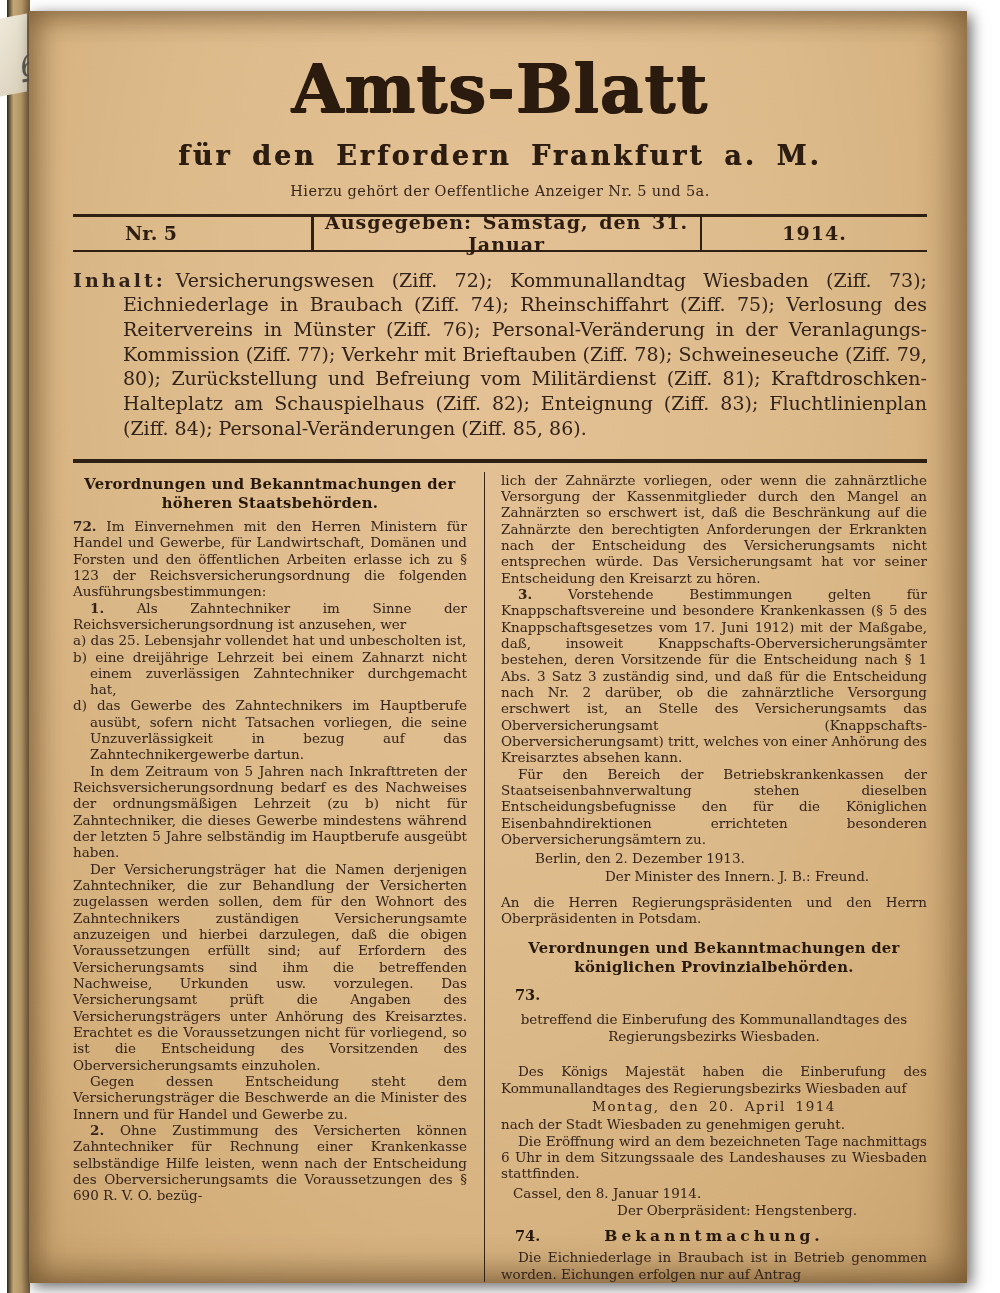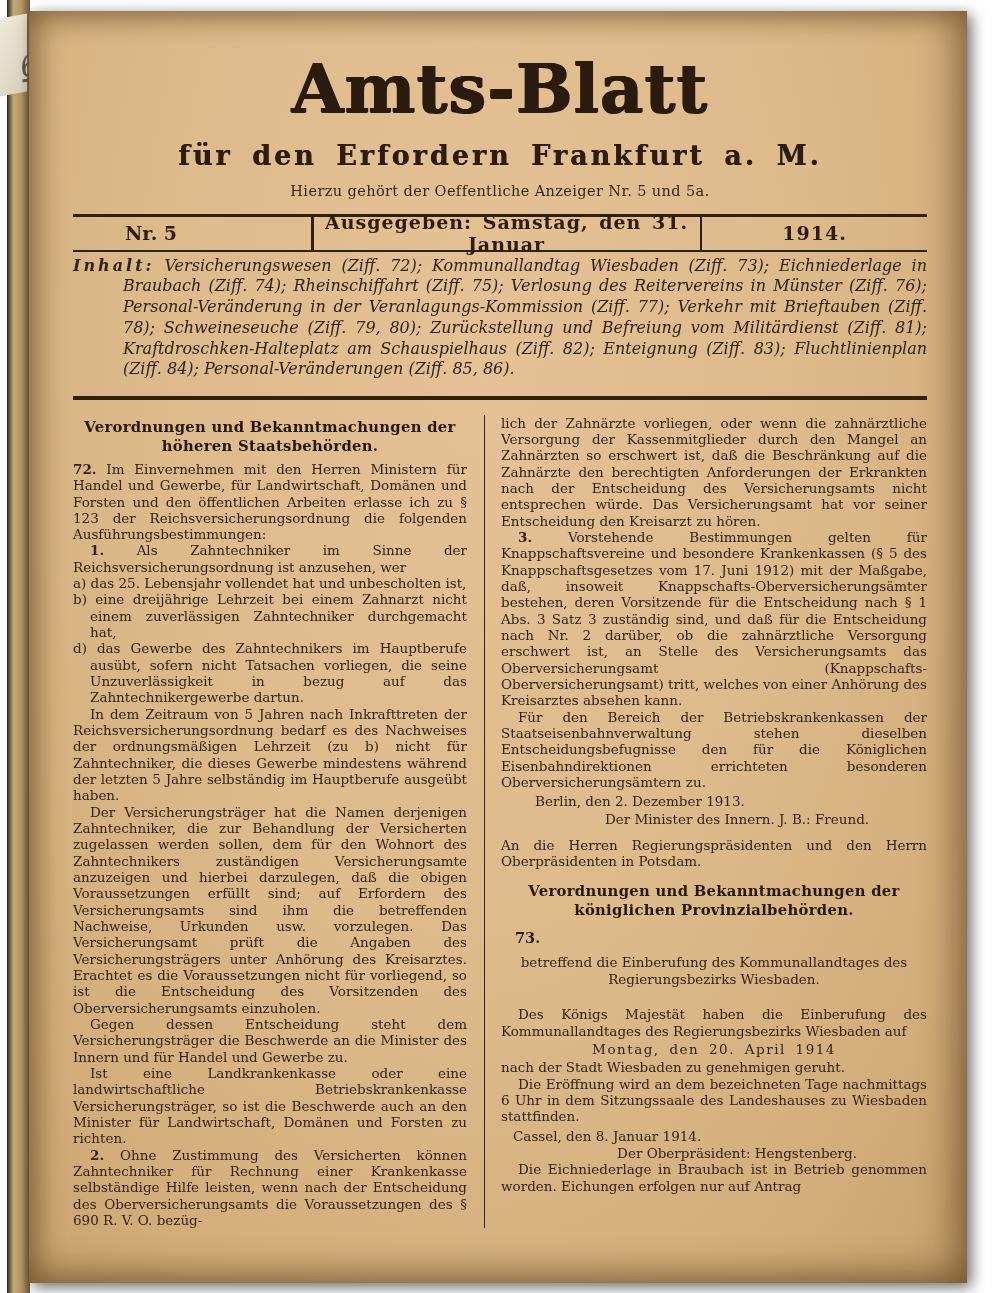--- a/index.html
+++ b/index.html
@@ -67,27 +67,27 @@
   .issue-bar{
     display:flex;align-items:center;height:33px;
     font-size:19px;font-weight:bold;color:#2c1d10;
   }
   .issue-cell-nr{flex:0 0 238px;padding-left:52px;box-sizing:border-box;}
   .issue-cell-mid{flex:1;text-align:center;letter-spacing:1px;word-spacing:3px;}
   .issue-cell-year{flex:0 0 225px;text-align:center;letter-spacing:1px;}
   .issue-sep{width:2.5px;align-self:stretch;background:#2e2012;}
   
   .inhalt{
-    margin-top:4px;font-size:16px;line-height:1.3;text-align:justify;
-    padding-left:50px;text-indent:-50px;color:#31221a;font-style:italic;
+    margin-top:16px;font-size:19px;line-height:1.3;text-align:justify;
+    padding-left:50px;text-indent:-50px;color:#31221a;
   }
   .inhalt-label{font-weight:bold;letter-spacing:3px;margin-right:10px;}
   .rule-thick{height:3.5px;margin-top:13px;}
   
-  .columns{display:flex;margin-top:15px;min-height:800px;justify-content:center;}
+  .columns{display:flex;margin-top:9px;min-height:800px;justify-content:center;}
   .col{font-size:13.5px;line-height:1.21;text-align:justify;hyphens:auto;overflow-wrap:break-word;}
   .col-left{width:412px;padding-right:17px;border-right:1.8px solid #342415;box-sizing:border-box;}
   .col-right{flex:1;padding-left:16px;}
   .sec-heading{
     font-weight:bold;text-align:center;text-indent:0;
     font-size:14.8px;line-height:1.32;color:#27180c;margin:2px 0 5px 0;
     letter-spacing:.3px;
   }
   .para{margin:0;text-indent:17px;}
   .para-flush{margin:0;text-indent:0;}
@@ -151,21 +151,20 @@
 
           <p class="para"><span class="pnum">1.</span> <span>Als Zahntechniker im Sinne der Reichsversicherungsordnung ist anzusehen, wer</span></p>
 
           <p class="hang">a) das 25. Lebensjahr vollendet hat und unbescholten ist,</p>
           <p class="hang">b) eine dreijährige Lehrzeit bei einem Zahnarzt nicht einem zuverlässigen Zahntechniker durchgemacht hat,</p>
           <p class="hang">d) das Gewerbe des Zahntechnikers im Hauptberufe ausübt, sofern nicht Tatsachen vorliegen, die seine Unzuverlässigkeit in bezug auf das Zahntechnikergewerbe dartun.</p>
 
           <p class="para">In dem Zeitraum von 5 Jahren nach Inkrafttreten der Reichsversicherungsordnung bedarf es des Nachweises der ordnungsmäßigen Lehrzeit (zu b) nicht für Zahntechniker, die dieses Gewerbe mindestens während der letzten 5 Jahre selbständig im Hauptberufe ausgeübt haben.</p>
           <p class="para">Der Versicherungsträger hat die Namen derjenigen Zahntechniker, die zur Behandlung der Versicherten zugelassen werden sollen, dem für den Wohnort des Zahntechnikers zuständigen Versicherungsamte anzuzeigen und hierbei darzulegen, daß die obigen Voraussetzungen erfüllt sind; auf Erfordern des Versicherungsamts sind ihm die betreffenden Nachweise, Urkunden usw. vorzulegen. Das Versicherungsamt prüft die Angaben des Versicherungsträgers unter Anhörung des Kreisarztes. Erachtet es die Voraussetzungen nicht für vorliegend, so ist die Entscheidung des Vorsitzenden des Oberversicherungsamts einzuholen.</p>
           <p class="para">Gegen dessen Entscheidung steht dem Versicherungsträger die Beschwerde an die Minister des Innern und für Handel und Gewerbe zu.</p>
-          <p class="para">Ist eine Landkrankenkasse oder eine landwirtschaftliche Betriebskrankenkasse Versicherungsträger, so ist die Beschwerde auch an den Minister für Landwirtschaft, Domänen und Forsten zu richten.</p>
 
           <p class="para"><span class="pnum">2.</span> <span>Ohne Zustimmung des Versicherten können Zahntechniker für Rechnung einer Krankenkasse selbständige Hilfe leisten, wenn nach der Entscheidung des Oberversicherungsamts die Voraussetzungen des § 690 R. V. O. bezüg-</span></p>
         </div>
 
         <div class="col col-right">
           <p class="para-flush">lich der Zahnärzte vorliegen, oder wenn die zahnärztliche Versorgung der Kassenmitglieder durch den Mangel an Zahnärzten so erschwert ist, daß die Beschränkung auf die Zahnärzte den berechtigten Anforderungen der Erkrankten nach der Entscheidung des Versicherungsamts nicht entsprechen würde. Das Versicherungsamt hat vor seiner Entscheidung den Kreisarzt zu hören.</p>
 
           <p class="para"><span class="pnum">3.</span> <span>Vorstehende Bestimmungen gelten für Knappschaftsvereine und besondere Krankenkassen (§ 5 des Knappschaftsgesetzes vom 17. Juni 1912) mit der Maßgabe, daß, insoweit Knappschafts-Oberversicherungsämter bestehen, deren Vorsitzende für die Entscheidung nach § 1 Abs. 3 Satz 3 zuständig sind, und daß für die Entscheidung nach Nr. 2 darüber, ob die zahnärztliche Versorgung erschwert ist, an Stelle des Versicherungsamts das Oberversicherungsamt (Knappschafts-Oberversicherungsamt) tritt, welches von einer Anhörung des Kreisarztes absehen kann.</span></p>
 
           <p class="para">Für den Bereich der Betriebskrankenkassen der Staatseisenbahnverwaltung stehen dieselben Entscheidungsbefugnisse den für die Königlichen Eisenbahndirektionen errichteten besonderen Oberversicherungsämtern zu.</p>
@@ -184,19 +183,23 @@
 
           <div class="gap-s"></div>
           <p class="para">Des Königs Majestät haben die Einberufung des Kommunallandtages des Regierungsbezirks Wiesbaden auf</p>
           <p class="date-announce">Montag, den 20. April 1914</p>
           <p class="para-flush">nach der Stadt Wiesbaden zu genehmigen geruht.</p>
           <p class="para">Die Eröffnung wird an dem bezeichneten Tage nachmittags 6 Uhr in dem Sitzungssaale des Landeshauses zu Wiesbaden stattfinden.</p>
 
           <p class="dateline-sm">Cassel, den 8. Januar 1914.</p>
           <p class="signature">Der Oberpräsident: Hengstenberg.</p>
 
+          <div class="item-row">
+            <span class="item-num">74.</span>
+            <span class="item-title">Bekanntmachung.</span>
+          </div>
           <p class="para">Die Eichniederlage in Braubach ist in Betrieb genommen worden. Eichungen erfolgen nur auf Antrag</p>
         </div>
 
       </div>
     </div>
   </div>
 </div>
 
 </body></html>

